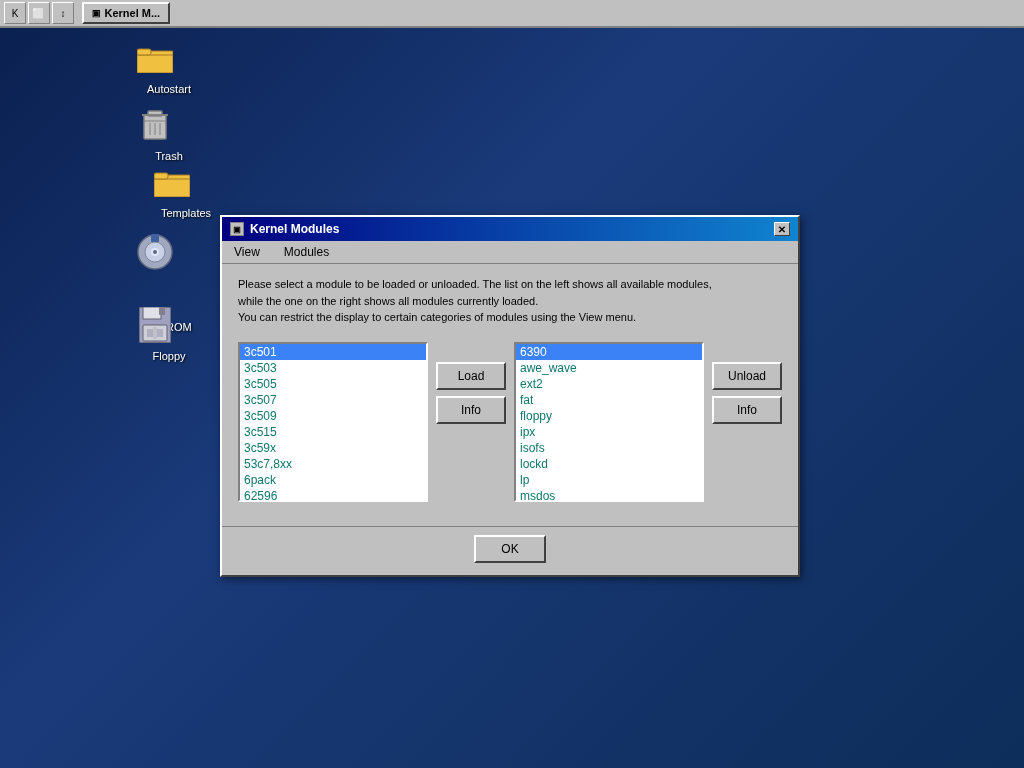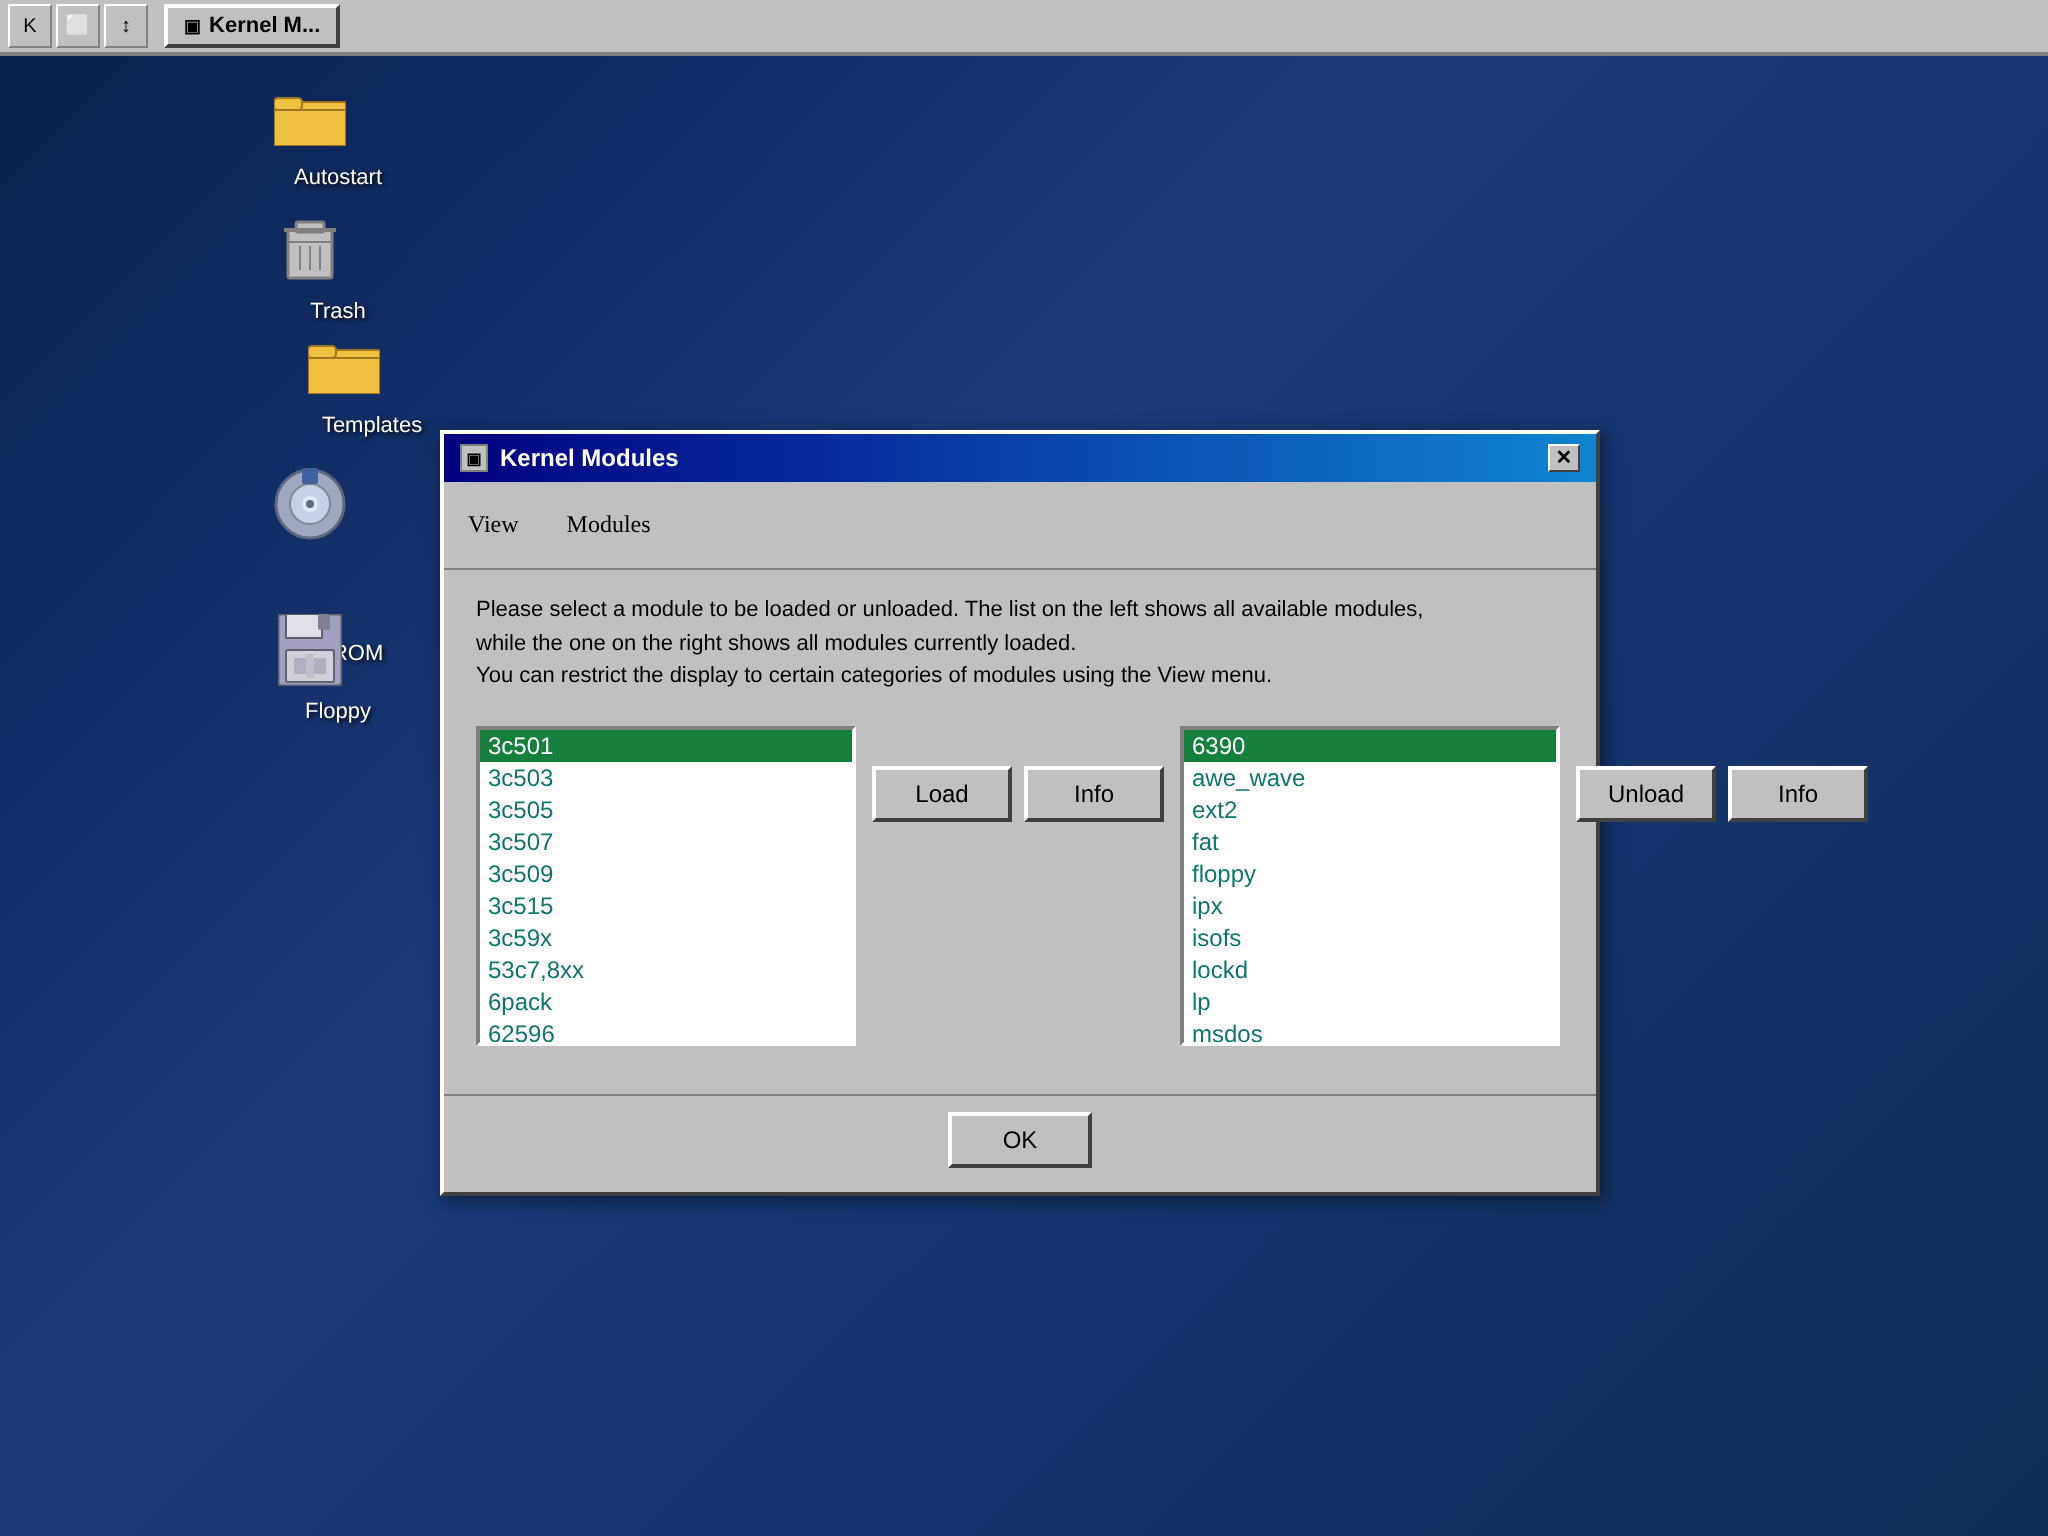--- a/index.html
+++ b/index.html
@@ -159,25 +159,24 @@
       color: black;
       font-size: 10px;
       font-weight: bold;
       display: flex;
       align-items: center;
       justify-content: center;
       cursor: pointer;
     }
     .dialog-menubar {
       background: #c0c0c0;
-      padding: 12px 8px;
+      padding: 2px 8px;
       display: flex;
       gap: 16px;
       border-bottom: 1px solid #808080;
-      font-family: Liberation Serif, serif;
     }
     .dialog-menubar span {
       font-size: 12px;
       cursor: pointer;
       padding: 2px 4px;
     }
     .dialog-body {
       padding: 12px 16px;
     }
     .dialog-description {
@@ -209,26 +208,26 @@
       overflow-y: scroll;
       font-size: 12px;
     }
     .list-box .list-item {
       padding: 1px 4px;
       cursor: pointer;
       color: #0f766e;
       white-space: nowrap;
     }
     .list-box .list-item.selected {
-      background: #15803d;
+      background: #3b82f6;
       color: white;
     }
     .list-buttons {
       display: flex;
-      flex-direction: row;
+      flex-direction: column;
       gap: 6px;
       padding-top: 20px;
     }
     .btn {
       width: 70px;
       height: 28px;
       background: #c0c0c0;
       border: 2px solid;
       border-top-color: #fff;
       border-left-color: #fff;

